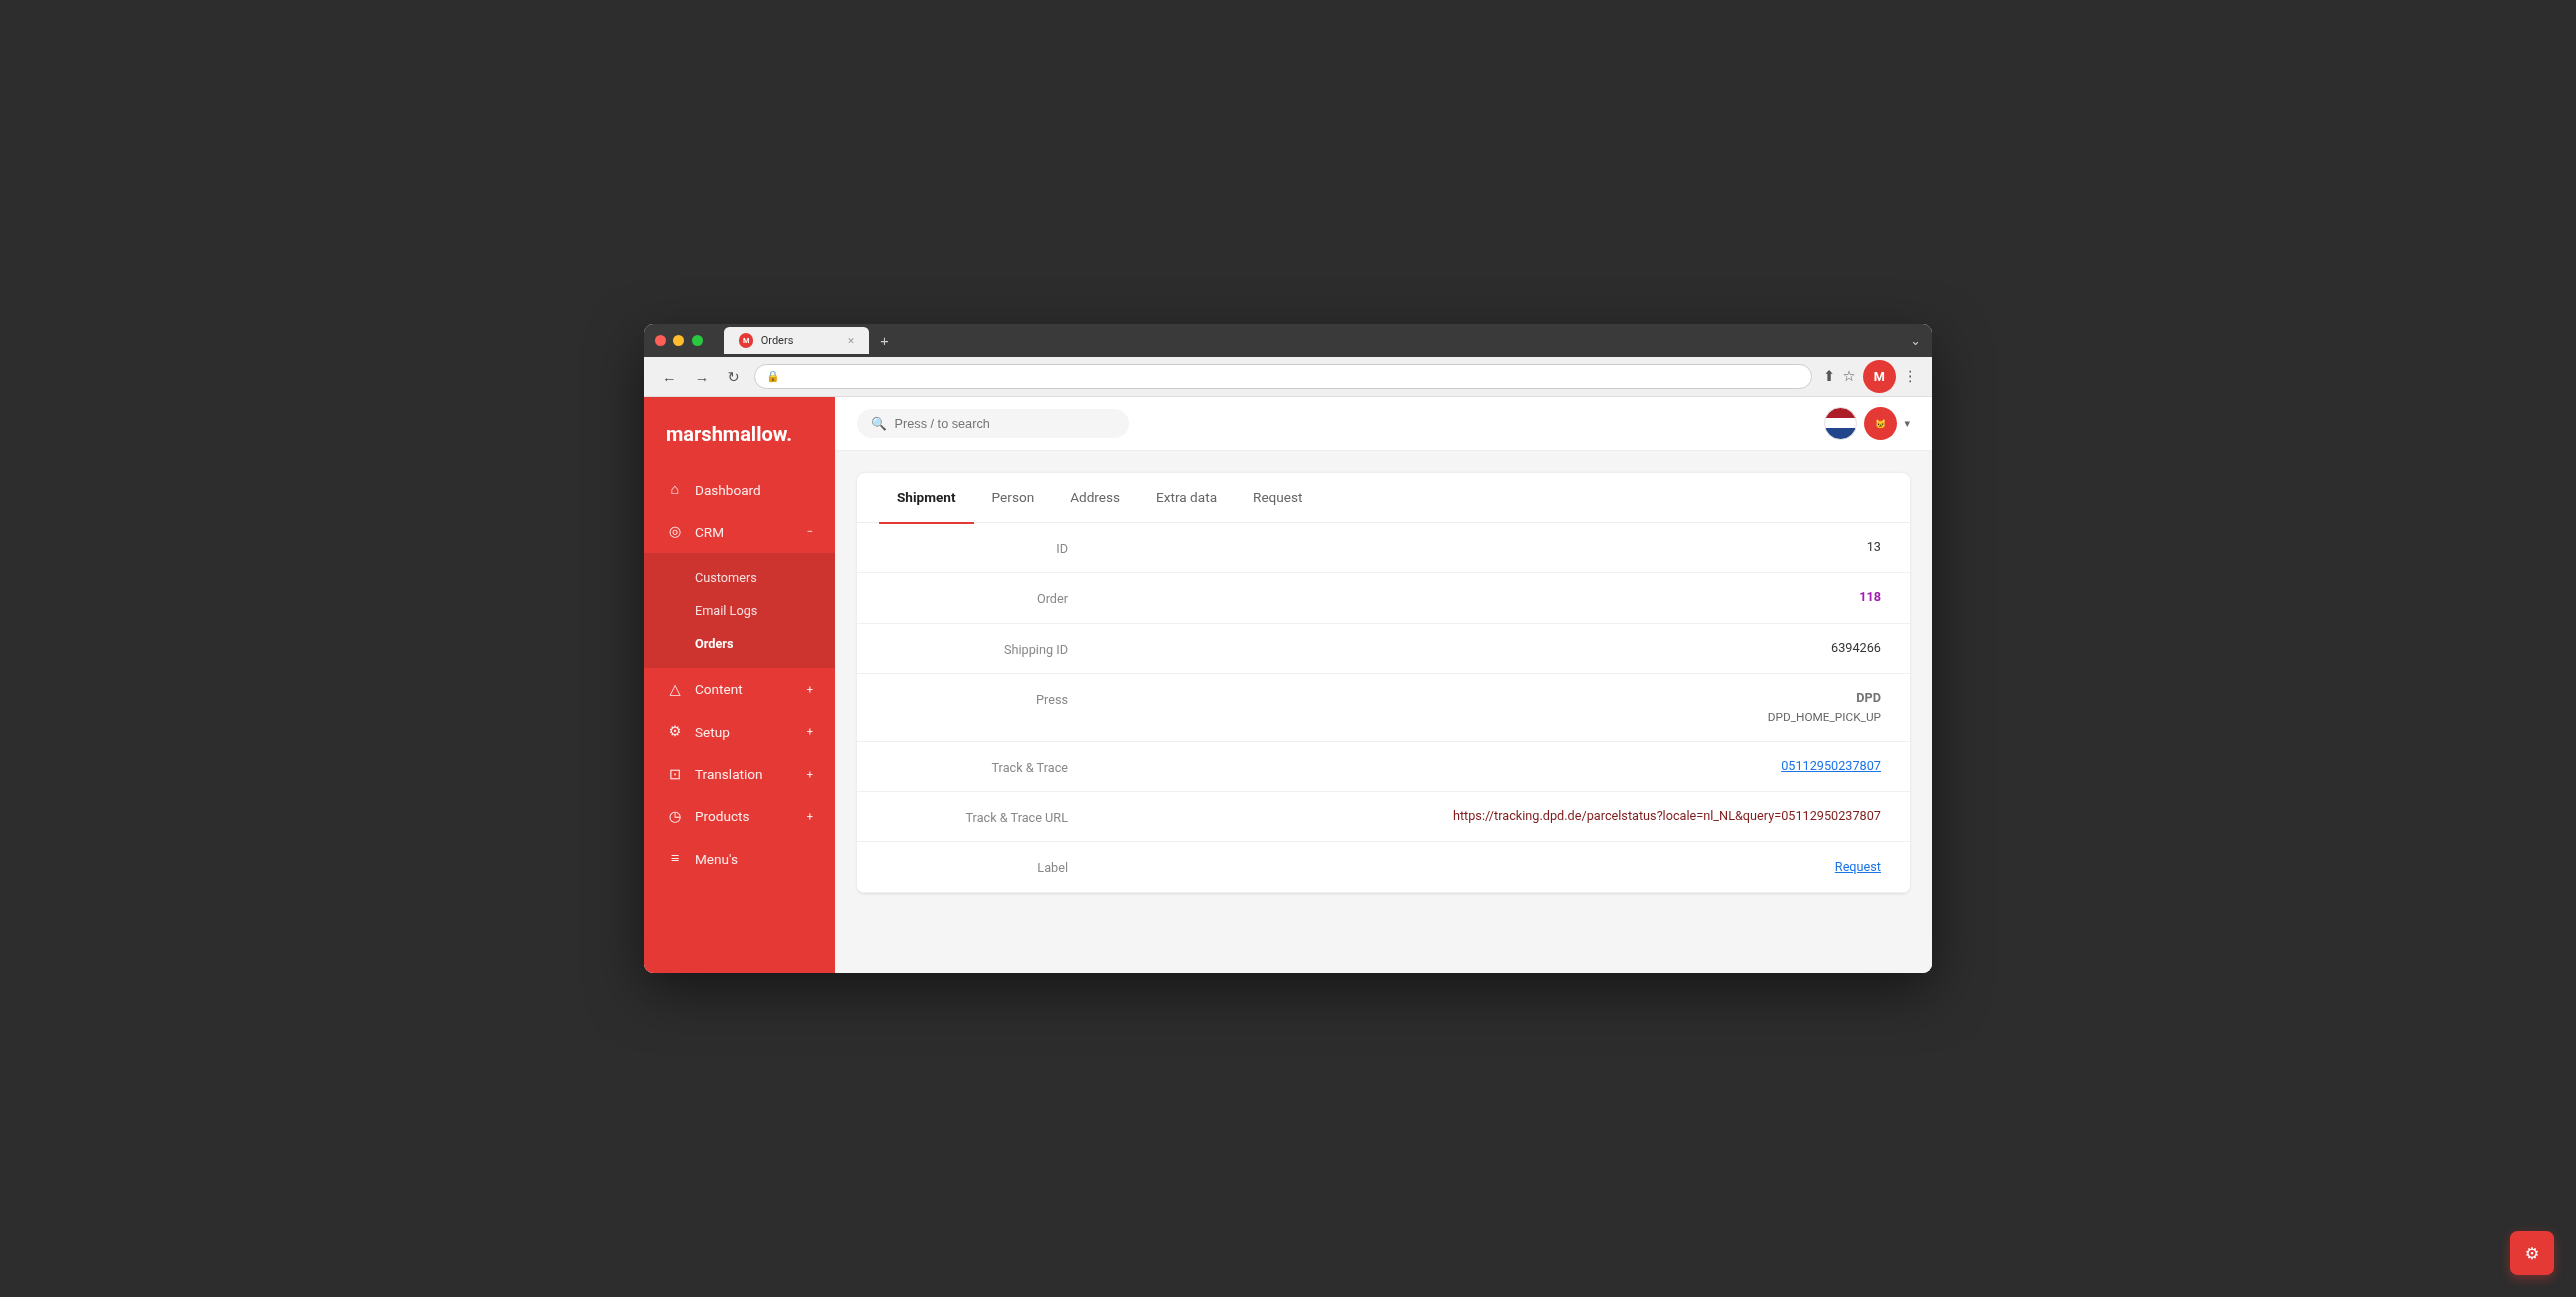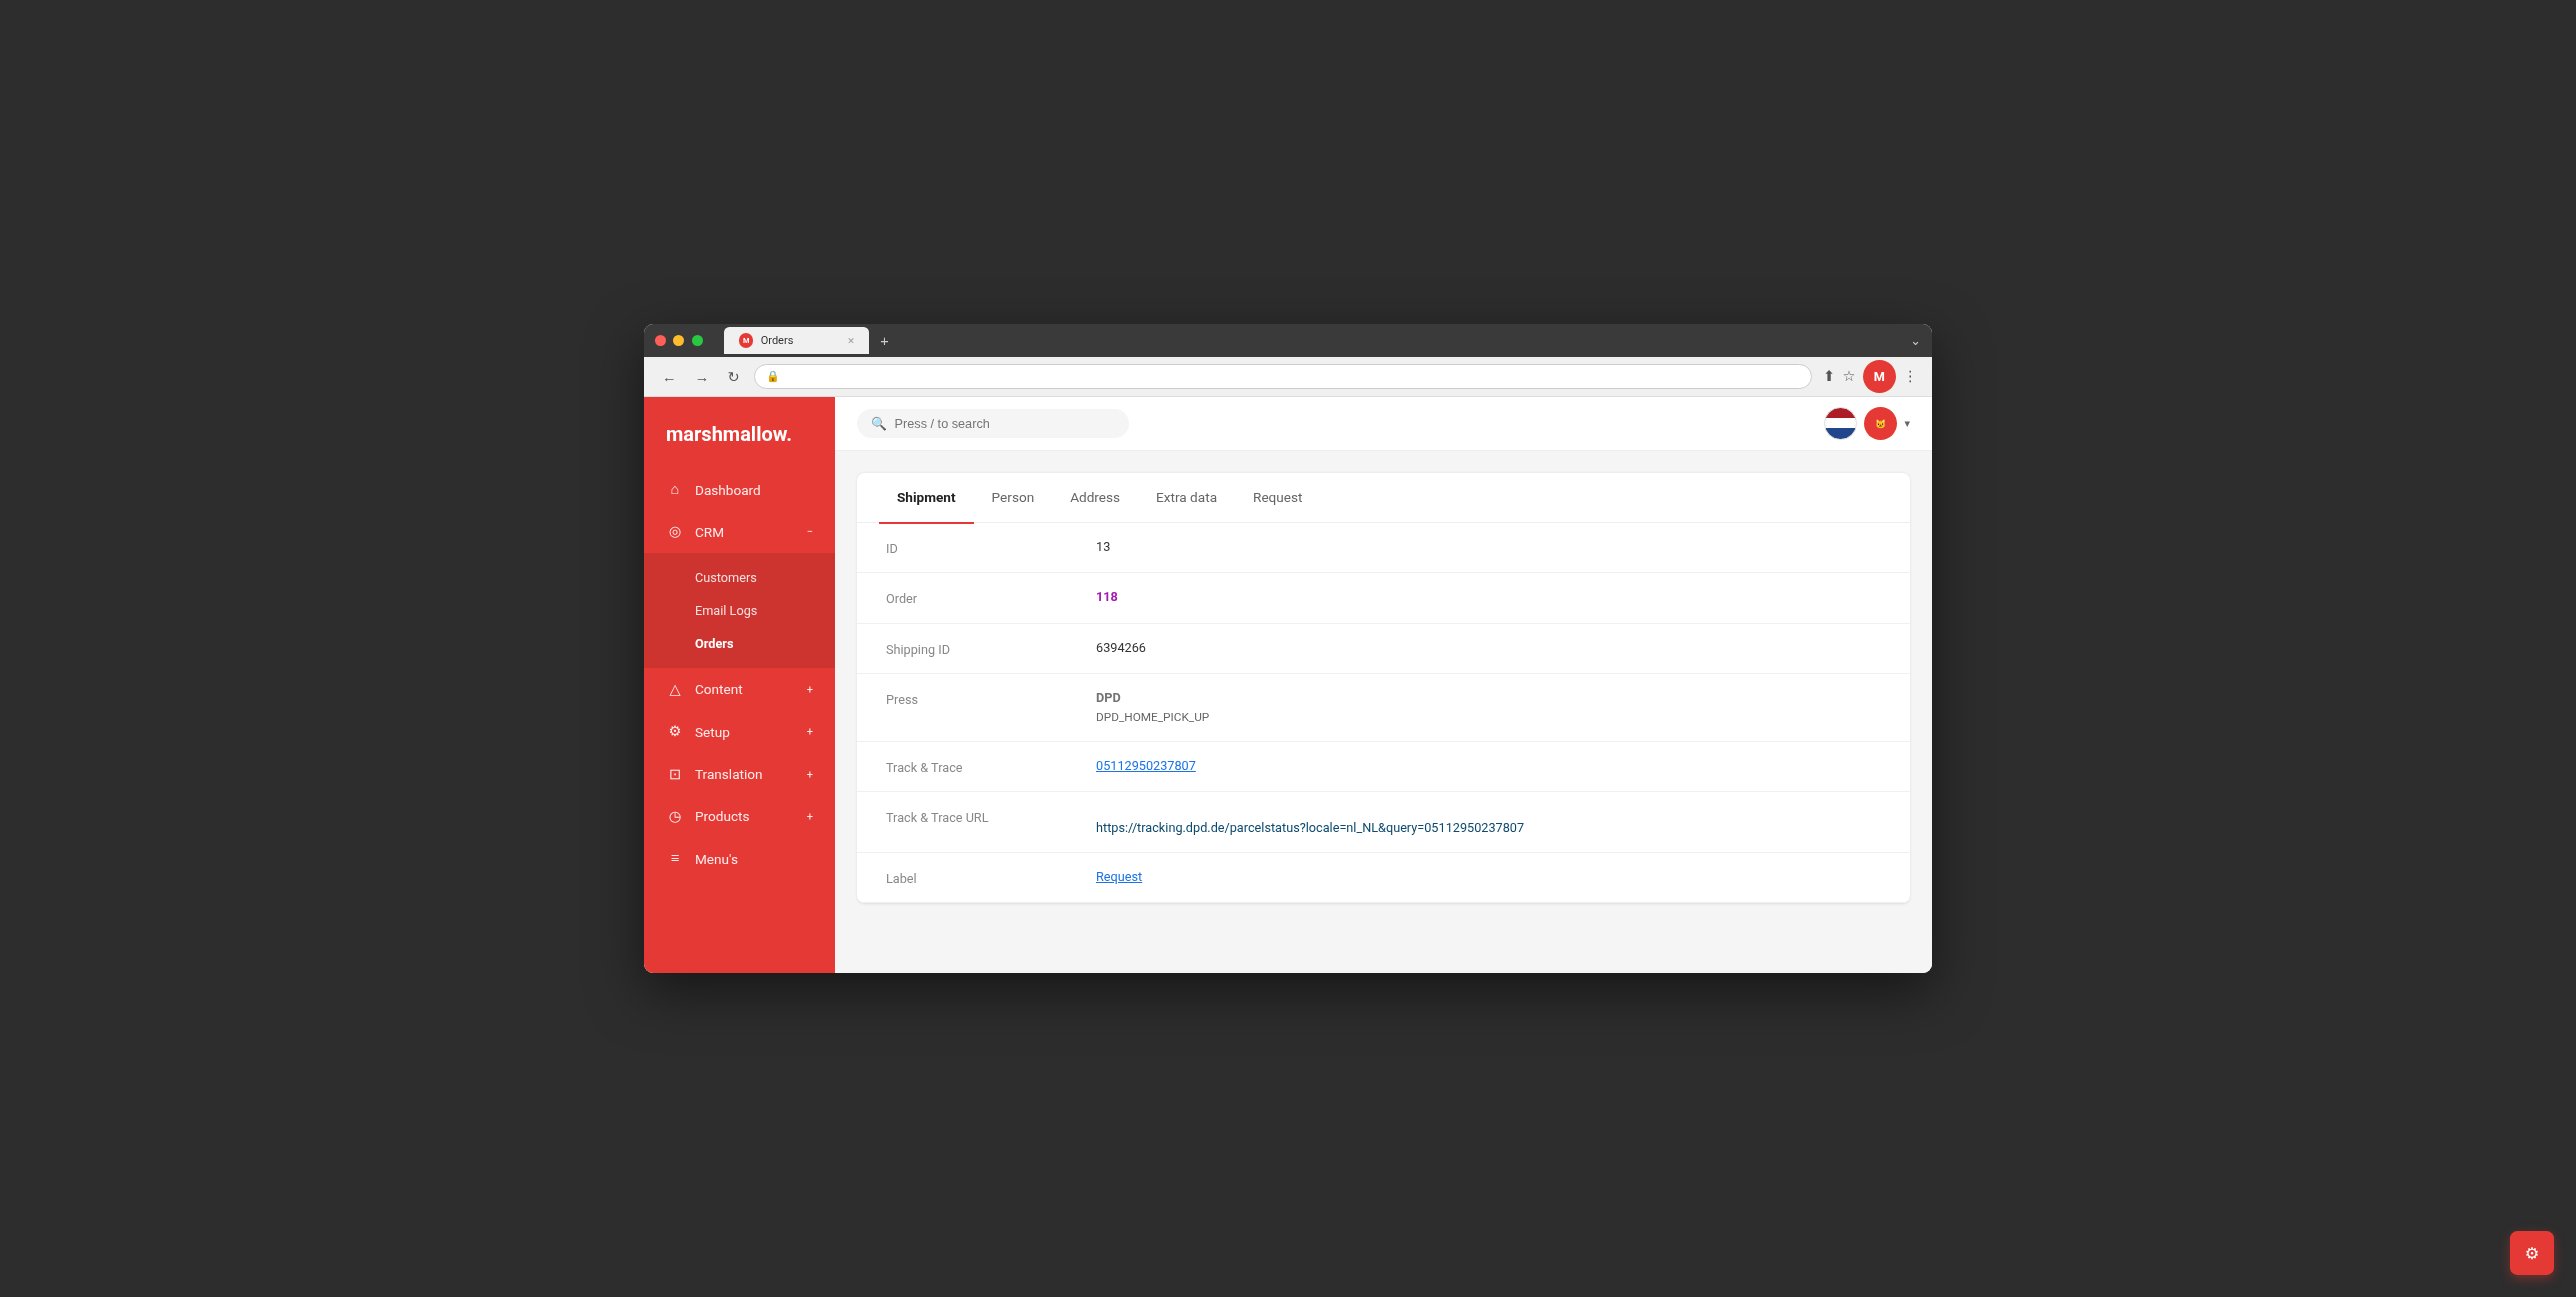--- a/index.html
+++ b/index.html
@@ -327,20 +327,21 @@
       border-bottom-color: #e53935;
     }
 
     
     .detail-row {
       display: flex;
       align-items: flex-start;
       padding: 16.3px 29px;
       border-bottom: 0.9px solid #f0f0f0;
       gap: 28px;
+      text-align: right;
     }
 
     .detail-label {
       width: 182px;
       flex-shrink: 0;
       font-size: 12.7px;
       color: #888;
       padding-top: 1.8px;
     }
 
@@ -355,23 +356,22 @@
       font-weight: 700;
     }
 
     .detail-value.link {
       color: #1a73e8;
       text-decoration: underline;
       cursor: pointer;
     }
 
     .detail-value.gray {
-      color: #0c4a6e;
+      color: #7f1d1d;
       word-break: break-all;
-      margin-top: 12px;
     }
 
     .method-main {
       font-weight: 700;
       color: #737373;
     }
 
     .method-sub {
       color: #666;
       font-size: 11.8px;

